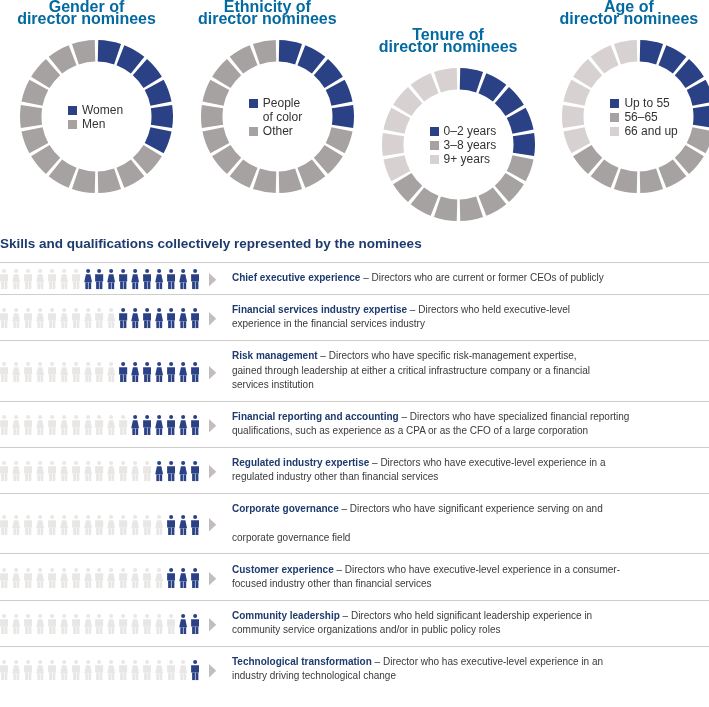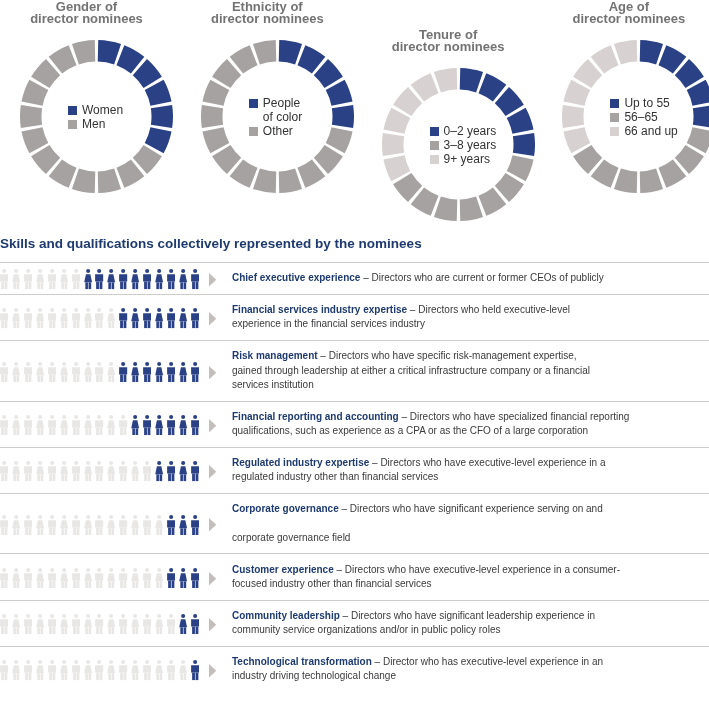--- a/index.html
+++ b/index.html
@@ -1,20 +1,20 @@
 <!DOCTYPE html>
 <html><head>
 <meta charset="utf-8">
 <style>
   html,body{margin:0;padding:0;}
   body{width:709px;height:707px;background:#ffffff;font-family:"Liberation Sans",sans-serif;-webkit-font-smoothing:antialiased;}
   .page{position:relative;width:709px;height:707px;overflow:hidden;}
   .donuts{position:relative;height:210px;}
   .donut-block{position:absolute;top:0;width:153px;height:200px;}
-  .donut-title{font-size:13px;font-weight:bold;color:#737373;text-align:center;line-height:12.4px;padding-top:0.8px;}
+  .donut-title{font-size:16px;font-weight:bold;color:#0369a1;text-align:center;line-height:12.4px;padding-top:0.8px;}
   .donut-wrap{position:relative;width:153px;height:153px;margin:0;position:absolute;left:10px;top:40px;}
   .donut-wrap svg{display:block;}
   .legend{position:absolute;left:0;top:0;width:100%;height:100%;display:flex;flex-direction:column;justify-content:center;align-items:flex-start;padding-left:48px;box-sizing:border-box;}
   .legend-row{display:flex;align-items:flex-start;margin:0;line-height:14px;}
   .sw{width:9px;height:9px;margin-top:3px;margin-right:5px;flex:0 0 auto;}
   .lg-text{font-size:12px;color:#333333;white-space:pre-line;}
   .skills-title{position:absolute;left:0;top:236px;font-size:13.5px;font-weight:bold;color:#1e3a6e;}
   .rows{position:absolute;left:0;top:262px;width:709px;}
   .row{position:relative;border-top:1px solid #cfcdcb;}
   .icons{position:absolute;left:0;top:1px;width:218px;height:calc(100% - 1px);}
@@ -1335,21 +1335,21 @@
               <circle cx="41" cy="20" r="20"></circle>
               <path d="M1,52 L81,52 L81,124 L1,124 Z"></path>
               <path d="M11,124 L39,124 L39,199 L11,199 Z"></path>
               <path d="M45,124 L73,124 L73,199 L45,199 Z"></path>
             </g>
           </svg>
           <svg class="tri" width="7.3" height="13.4" viewBox="0 0 73 134" style="top: calc(50% - 5.7px);">
             <path d="M0,0 L73,67 L0,134 Z" fill="#c3bebb"></path>
           </svg>
         </div>
-        <div class="desc"><b>Community leadership</b><span> – Directors who have significant leadership experience in</span><br><span>community service organizations and/or in public policy roles</span></div>
+        <div class="desc"><b>Community leadership</b><span> – Directors who held significant leadership experience in</span><br><span>community service organizations and/or in public policy roles</span></div>
       </div>
       <div class="row">
         <div class="icons">
           <svg width="8.3" height="20.2" viewBox="0 0 82 200" class="person" style="left: 0px; top: calc(50% - 9.5px);">
             <g fill="#e8e7e5">
               <circle cx="41" cy="20" r="20"></circle>
               <path d="M1,52 L81,52 L81,124 L1,124 Z"></path>
               <path d="M11,124 L39,124 L39,199 L11,199 Z"></path>
               <path d="M45,124 L73,124 L73,199 L45,199 Z"></path>
             </g>

